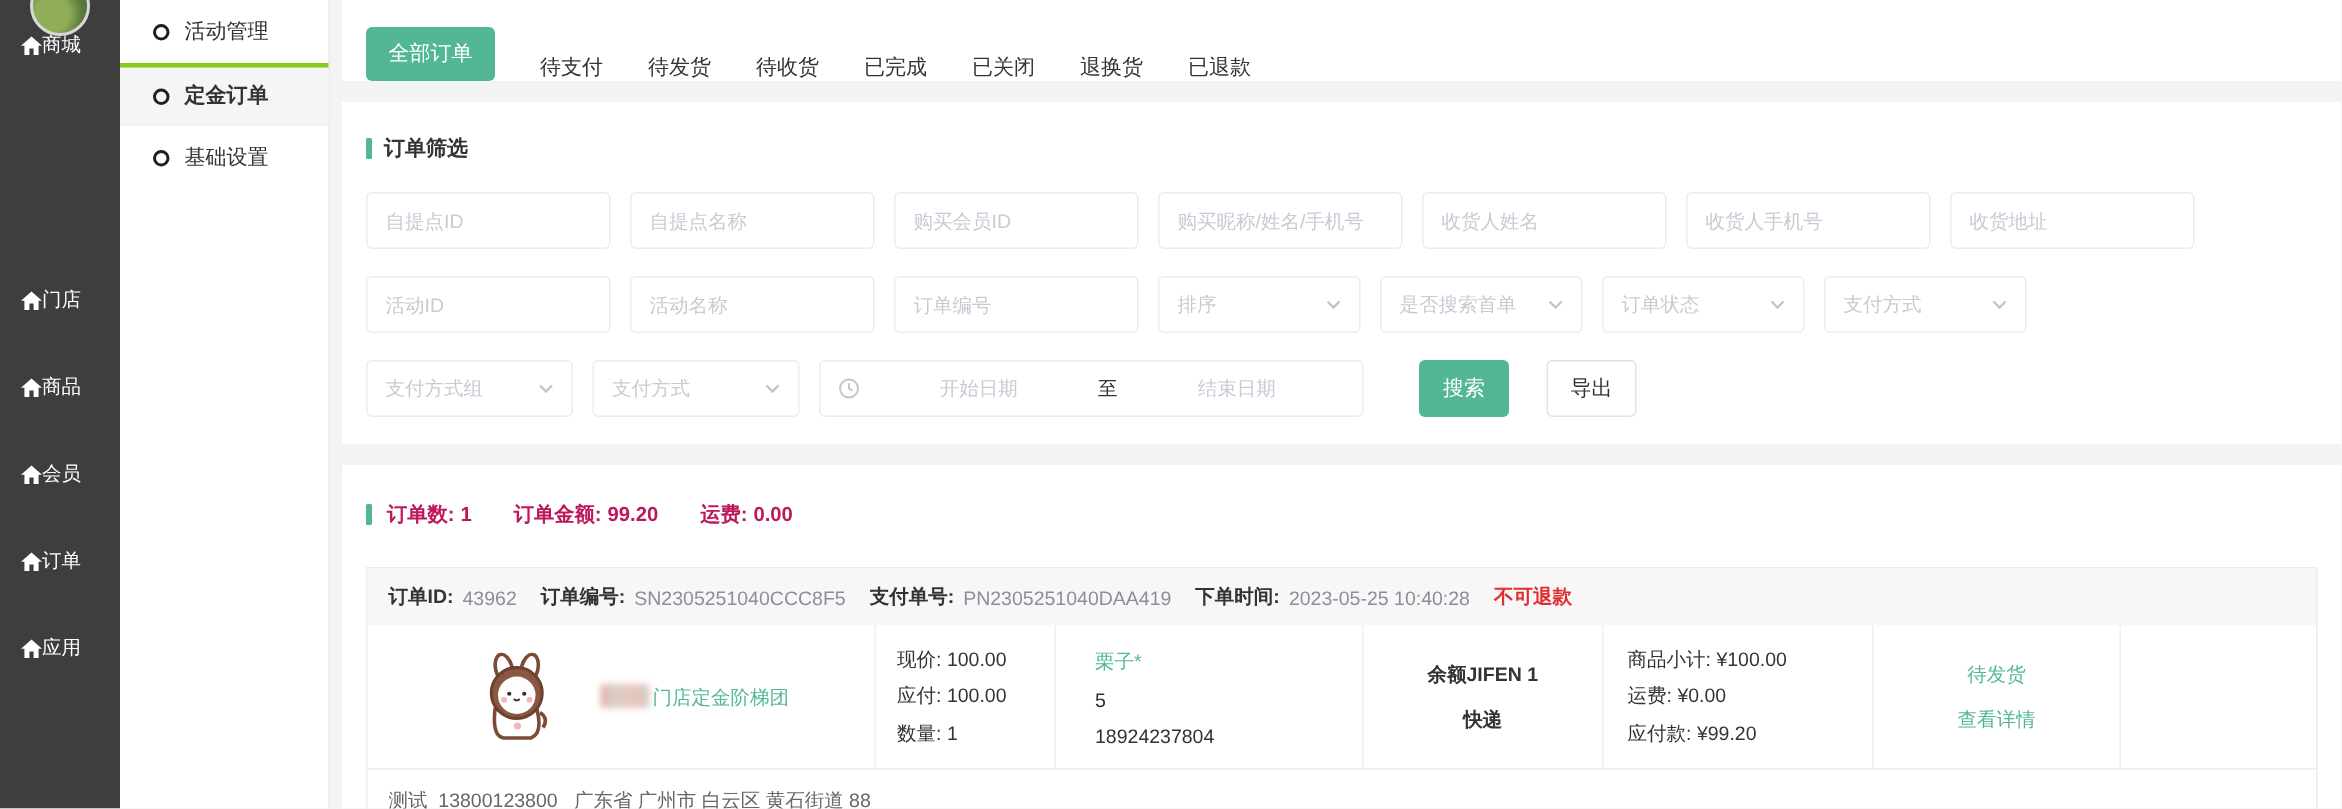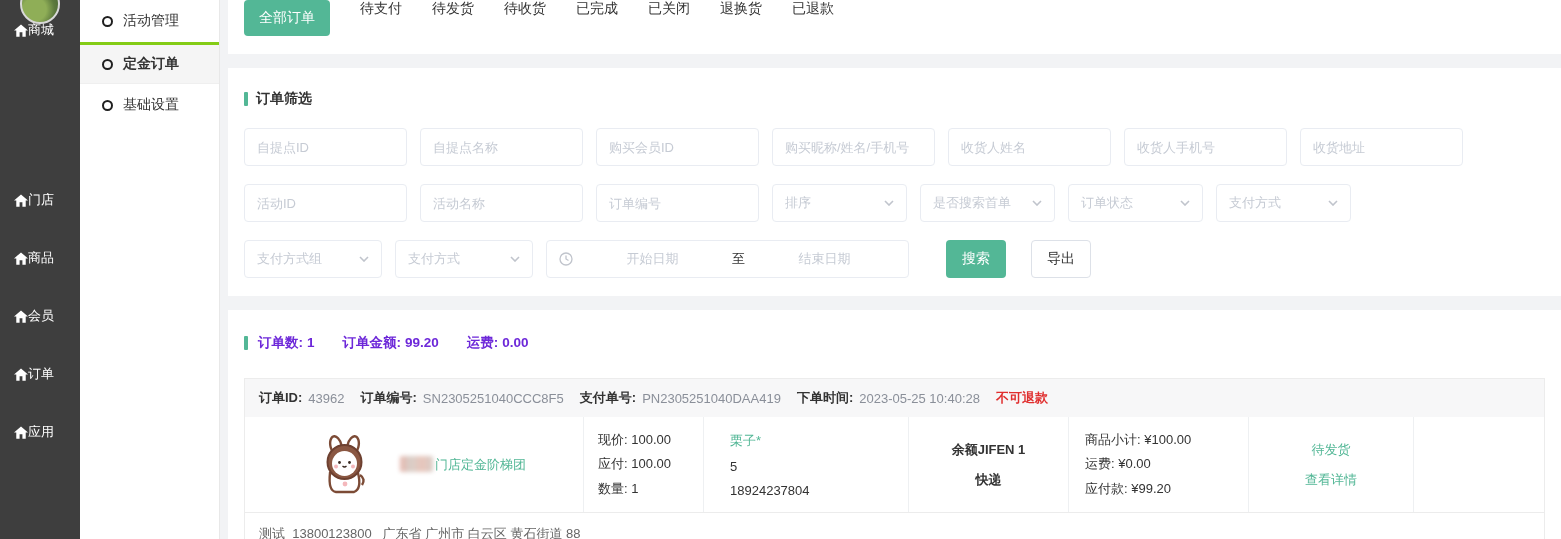--- a/index.html
+++ b/index.html
@@ -21,21 +21,21 @@
   .sub-item { height:42px; display:flex; align-items:center; gap:10px; padding-left:22px; font-size:14px; color:#333; cursor:pointer; }
   .sub-item .ring { width:11px; height:11px; border:2px solid #1f1f1f; border-radius:50%; flex-shrink:0; }
   .sub-item.active { background:#f5f5f5; font-weight:bold; border-top:3px solid #84cc16; border-bottom:1px solid #efefef; }
 
   
   .main { flex:1; display:flex; flex-direction:column; padding-left:8px; min-width:0; }
   .card { background:#fff; }
   .vgap { height:14px; flex-shrink:0; }
 
   
-  .tabs-card { height:54px; display:flex; align-items:flex-start; padding-left:16px; gap:30px; flex-shrink:0; }
+  .tabs-card { height:54px; display:flex; align-items:flex-end; padding-left:16px; gap:30px; flex-shrink:0; }
   .tab { color:#333; cursor:pointer; white-space:nowrap; }
   .tab.active { background:#53b796; color:#fff; padding:9px 15px; border-radius:4px; }
 
   
   .filter-card { padding:14px 16px 18px; flex-shrink:0; }
   .section-title { display:flex; align-items:center; gap:8px; font-weight:bold; font-size:14px; color:#333; margin:8px 0 20px; }
   .green-bar { width:4px; height:14px; background:#53b796; border-radius:1px; }
   .filter-row { display:flex; gap:13px; margin-bottom:18px; align-items:center; }
   .filter-row:last-child { margin-bottom:0; }
   .f-input, .f-select, .date-range { height:38px; border:1px solid #e9ecf2; border-radius:4px; background:#fff; font-size:13px; }
@@ -45,21 +45,21 @@
   .f-select.w138 { width:138px; }
   .date-range { width:363px; display:flex; align-items:center; padding:0 12px; color:#c6cbd4; gap:8px; }
   .date-range .dr-ph { flex:1; text-align:center; }
   .date-range .dr-to { color:#333; }
   .btn { height:38px; border-radius:4px; font-size:14px; cursor:pointer; border:none; }
   .btn-search { width:60px; background:#53b796; color:#fff; margin-left:24px; }
   .btn-export { width:60px; background:#fff; color:#333; border:1px solid #dde1e8; margin-left:12px; }
 
   
   .orders-card { flex:1; padding:16px 16px 0; min-height:0; }
-  .summary-row { display:flex; align-items:center; gap:10px; margin-top:8px; font-size:13.5px; font-weight:bold; color:#6d28d9; }
+  .summary-row { display:flex; align-items:center; gap:10px; margin-top:8px; font-size:13.5px; font-weight:bold; color:#be185d; }
   .summary-row .pair { margin-right:18px; }
   .summary-row .pair span { margin-left:4px; }
 
   .order-block { border:1px solid #ececec; margin-top:26px; }
   .order-header { background:#f7f7f8; height:38px; display:flex; align-items:center; padding:0 14px; gap:16px; font-size:13px; }
   .order-header b { color:#333; }
   .order-header .val { color:#8a8f99; margin-left:-10px; }
   .no-refund { color:#e02e2e; font-weight:bold; }
 
   .order-body { display:flex; min-height:95px; }

